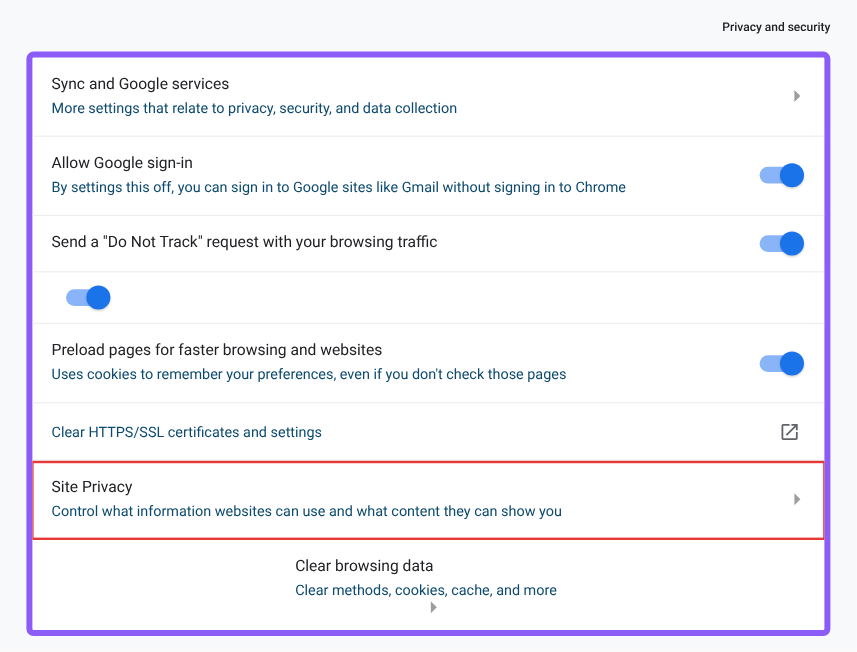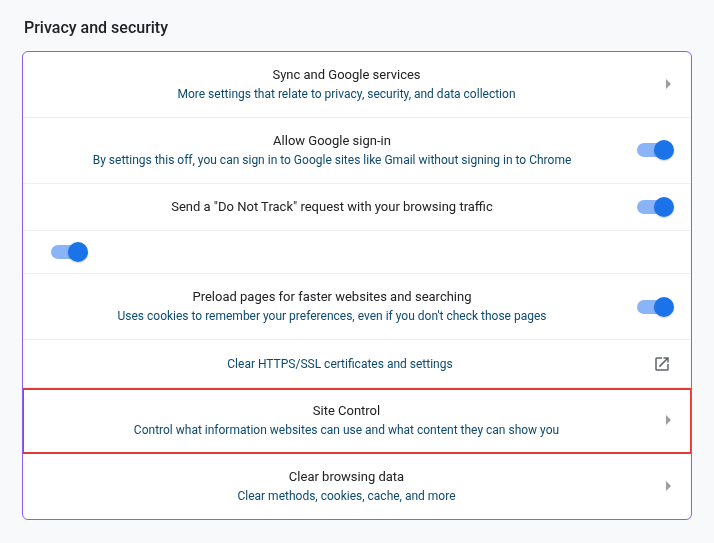--- a/index.html
+++ b/index.html
@@ -8,43 +8,44 @@
       box-sizing: border-box;
     }
     body {
       font-family: Roboto, 'Segoe UI', Arial, sans-serif;
       background: #f8f9fa;
       width: 714px;
       height: 543px;
       padding: 18px 22px;
     }
     .section-title {
-      font-size: 16px;
+      font-size: 10px;
       color: #202124;
       font-weight: 500;
       margin-bottom: 14px;
       padding-left: 2px;
+      text-align: right;
     }
     .panel {
       background: #fff;
-      border: 1px solid #8b5cf6;
+      border: 5px solid #8b5cf6;
       border-radius: 6px;
       overflow: hidden;
-      text-align: center;
     }
     .row {
       display: flex;
       align-items: center;
       padding: 14px 20px 14px 16px;
       border-bottom: 1px solid #eeeeee;
       cursor: pointer;
       position: relative;
     }
     .row:last-child {
       border-bottom: none;
+      flex-direction: column;
     }
     .row-text {
       flex: 1;
       min-width: 0;
     }
     .row-title {
       font-size: 13px;
       color: #202124;
       line-height: 1.4;
     }
@@ -134,40 +135,40 @@
   </div>
 
   <div class="row">
     <div class="toggle">
       <div class="toggle-knob"></div>
     </div>
   </div>
 
   <div class="row">
     <div class="row-text">
-      <div class="row-title">Preload pages for faster websites and searching</div>
+      <div class="row-title">Preload pages for faster browsing and websites</div>
       <div class="row-sub">Uses cookies to remember your preferences, even if you don't check those pages</div>
     </div>
     <div class="toggle">
       <div class="toggle-knob"></div>
     </div>
   </div>
 
   <div class="row">
     <div class="row-text">
       <div class="row-sub">Clear HTTPS/SSL certificates and settings</div>
     </div>
     <svg class="ext-icon" viewBox="0 0 24 24">
       <path d="M19 19H5V5h7V3H5a2 2 0 0 0-2 2v14a2 2 0 0 0 2 2h14a2 2 0 0 0 2-2v-7h-2v7zM14 3v2h3.59L7.76 14.83l1.41 1.41L19 6.41V10h2V3h-7z"></path>
     </svg>
   </div>
 
   <div class="row">
     <div class="row-text">
-      <div class="row-title">Site Control</div>
+      <div class="row-title">Site Privacy</div>
       <div class="row-sub">Control what information websites can use and what content they can show you</div>
     </div>
     <div class="chevron"></div>
     <div class="highlight"></div>
   </div>
 
   <div class="row">
     <div class="row-text">
       <div class="row-title">Clear browsing data</div>
       <div class="row-sub">Clear methods, cookies, cache, and more</div>

